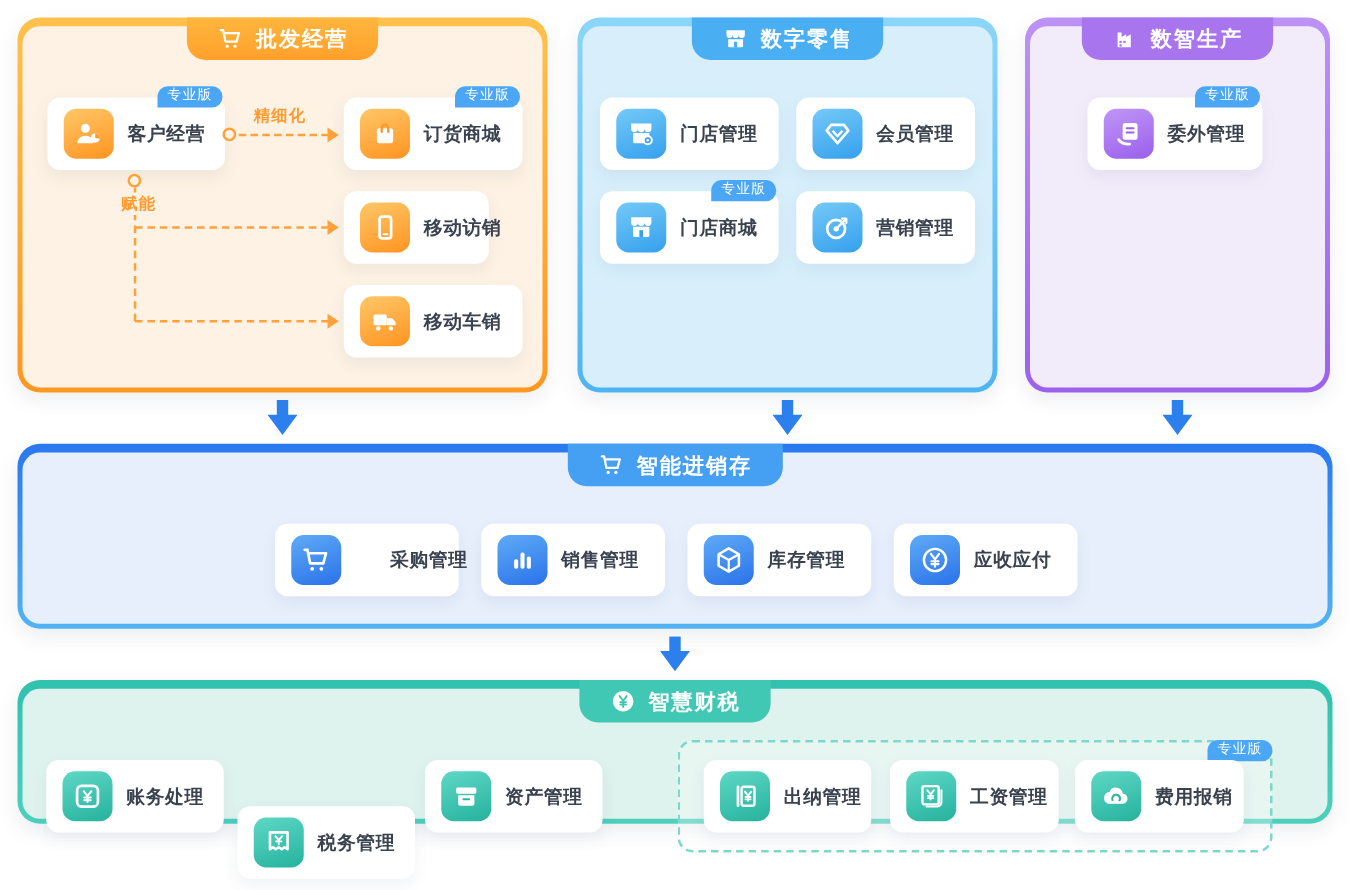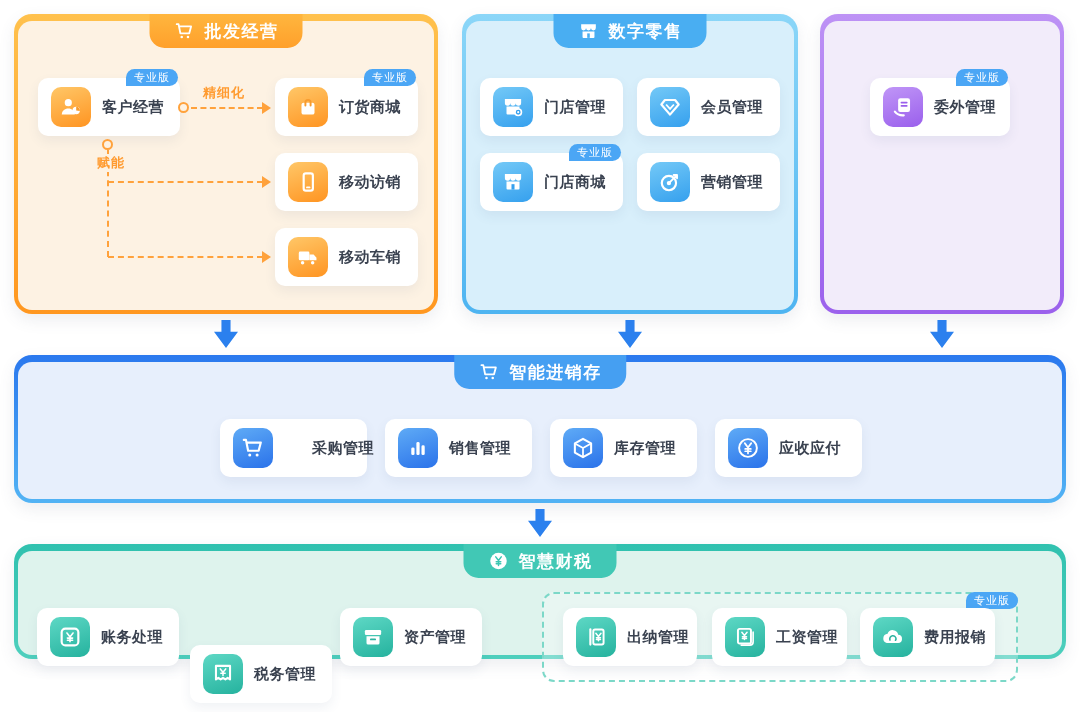--- a/index.html
+++ b/index.html
@@ -1,17 +1,17 @@
 <!DOCTYPE html>
 <html><head>
 <meta charset="utf-8">
 <style>
   html,body{margin:0;padding:0;background:#fff;}
   #stage{position:relative;width:1080px;height:712px;background:#ffffff;
-         font-family:Liberation Sans, sans-serif;overflow:hidden;}
+         font-family:Liberation Mono, monospace;overflow:hidden;}
 
   
   .panel{position:absolute;border-radius:18px;box-shadow:0 6px 16px rgba(80,90,120,.10);}
   .panel .inner{position:absolute;inset:7px 4px 4px;border-radius:14px;}
   .p-wholesale{left:14px;top:14px;width:424px;height:300px;background:linear-gradient(180deg,#ffc14d,#ff9720);}
   .p-wholesale .inner{background:#fdf2e3;}
   .p-retail{left:462px;top:14px;width:336px;height:300px;background:linear-gradient(180deg,#8bd6f8,#4eb4f1);}
   .p-retail .inner{background:#d8effb;}
   .p-production{left:820px;top:14px;width:244px;height:300px;background:linear-gradient(180deg,#bd92f5,#9b61ec);}
   .p-production .inner{background:#f2ecfa;}
@@ -96,21 +96,21 @@
       <span class="tile tl-orange">
         <svg width="26" height="26" viewBox="0 0 24 24">
             <rect x="6" y="8" width="12" height="11" rx="2" fill="#fff"></rect>
             <path d="M9.6 10.6V7.8a2.4 2.4 0 0 1 4.8 0v2.8" stroke="#f79b2f" stroke-width="1.8" fill="none" stroke-linecap="round"></path>
           </svg>
       </span>
       <span class="lbl">订货商城</span>
       <span class="badge">专业版</span>
     </div>
 
-    <div class="card" style="left:261px;top:139px;width:143px;">
+    <div class="card" style="left:261px;top:139px;width:116px;">
       <span class="tile tl-orange">
         <svg width="26" height="26" viewBox="0 0 24 24" fill="none" stroke="#fff" stroke-width="2" stroke-linecap="round">
             <rect x="8" y="4" width="8.5" height="16" rx="2"></rect>
             <path d="M11 17h2.5" stroke-width="1.6"></path>
           </svg>
       </span>
       <span class="lbl">移动访销</span>
     </div>
 
     <div class="card" style="left:261px;top:214px;width:143px;">
@@ -193,20 +193,31 @@
             <circle cx="11" cy="13" r="2" fill="#fff" stroke="none"></circle>
             <path d="M11 13l7.5-7.5M18.5 5.5V8.6M18.5 5.5h-3.1" stroke-width="1.7"></path>
           </svg>
       </span>
       <span class="lbl">营销管理</span>
     </div>
   </section>
 
   <section class="panel p-production">
     <div class="inner"></div>
+    <div class="tab tab-production">
+      <span>
+        <svg width="22" height="22" viewBox="0 0 24 24">
+            <path d="M5 19.5V6.5h3.5v4L12.5 8v2.5L16.5 8v11.5z" fill="#fff"></path>
+            <rect x="6.6" y="13.8" width="2" height="2" fill="#a875ee"></rect>
+            <rect x="10" y="13.8" width="2" height="2" fill="#a875ee"></rect>
+            <rect x="6.6" y="16.8" width="2" height="2" fill="#a875ee"></rect>
+          </svg>
+      </span>
+      <span>数智生产</span>
+    </div>
 
     <div class="card" style="left:50px;top:64px;width:140px;">
       <span class="tile tl-purple">
         <svg width="26" height="26" viewBox="0 0 24 24">
             <rect x="7.5" y="4" width="11" height="12.5" rx="2" fill="#fff"></rect>
             <path d="M10.5 8h5M10.5 11h5" stroke="#9a5fec" stroke-width="1.5" stroke-linecap="round"></path>
             <path d="M4.5 16.3c2 2.7 4.9 3.6 8.2 3.4" stroke="#fff" stroke-width="2" fill="none" stroke-linecap="round"></path>
           </svg>
       </span>
       <span class="lbl">委外管理</span>

